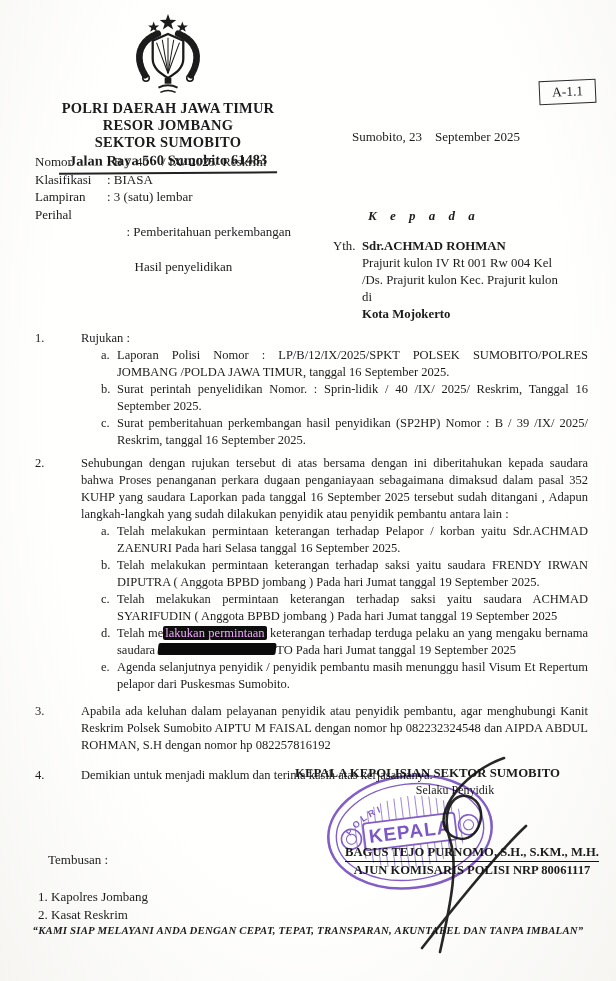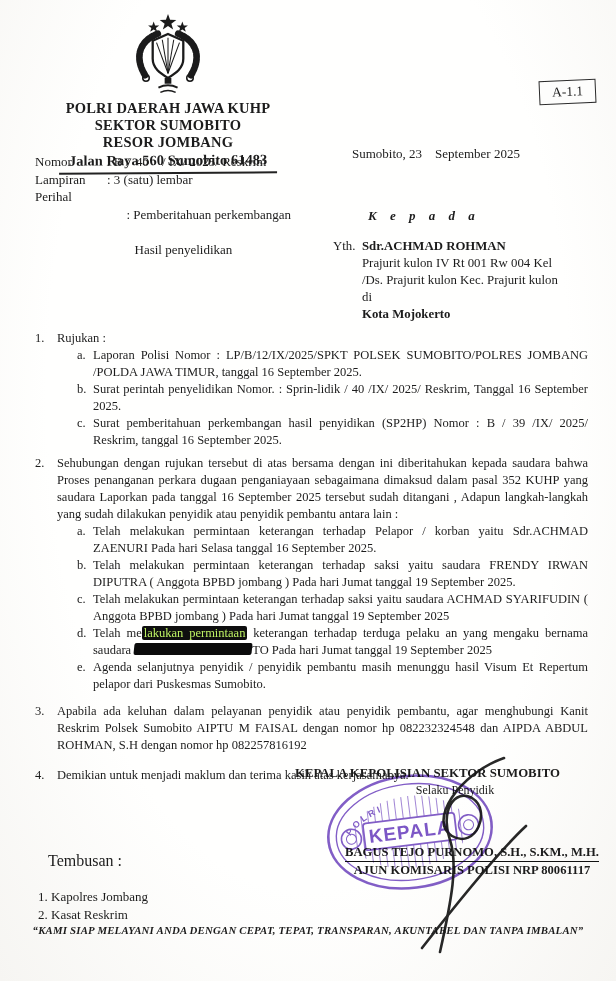--- a/index.html
+++ b/index.html
@@ -15,56 +15,56 @@
   
   .letterhead{top:12px;left:22px;width:292px;text-align:center;}
   .emblem{width:96px;height:88px;margin:0 auto;display:block;}
   .lh-line{font-weight:bold;font-size:14.5px;line-height:17px;letter-spacing:.2px;}
   .lh-addr{font-weight:bold;font-size:14.5px;line-height:19px;border-bottom:2.5px solid #222;
            display:inline-block;padding:0 10px 2px 10px;transform:rotate(-.4deg);}
   
   .a11{top:80px;right:20px;border:1.7px solid #2a2a2a;padding:3px 12px;font-size:13.5px;
        transform:rotate(-2.5deg);background:#fdfdfc;}
   
-  .dateline{top:129px;left:352px;font-size:13px;white-space:pre;margin-top:17px;}
+  .dateline{top:129px;left:352px;font-size:13px;white-space:pre;}
   
   .meta{top:153px;left:35px;font-size:13px;line-height:17.5px;}
   .meta-row{display:flex;}
   .meta-label{width:72px;flex:none;}
   .meta-value{white-space:pre;}
   .meta-value2{padding-left:8px;white-space:pre;}
   
   .kepada{top:208px;left:368px;font-size:13px;font-weight:600;letter-spacing:5px;font-style:italic;}
   .recipient{top:238px;left:333px;font-size:12.8px;line-height:17px;display:flex;}
   .yth{width:29px;flex:none;}
   .rec-name{font-weight:600;}
   
   .docbody{top:330px;left:35px;width:553px;font-size:12.5px;line-height:17px;}
   .item{display:flex;margin-bottom:6px;}
   .item-num{width:22px;flex:none;}
-  .item-content{flex:1;text-align:justify;}
+  .item-content{flex:1;text-align:justify;margin-left:24px;}
   .sub{display:flex;margin-left:20px;}
   .sub-letter{width:16px;flex:none;}
   .sub-text{flex:1;text-align:justify;}
   .mb10{margin-bottom:10px;}
   .mb14{margin-bottom:13px;}
   
-  .marker{background:#0e0e0e;color:#bef264;border-radius:2px;padding:0 2px;}
+  .marker{background:#0e0e0e;color:#f0abfc;border-radius:2px;padding:0 2px;}
   .redact-bar{display:inline-block;width:118px;height:12px;background:#0b0b0b;border-radius:2px;
               margin-bottom:-1px;transform:skewX(-6deg);}
   
   .sig-title{top:766px;left:295px;width:320px;font-size:12.8px;font-weight:600;z-index:1;}
   .sig-sub{top:783px;left:295px;width:320px;text-align:center;font-size:12px;z-index:1;}
   .sig-name{top:845px;left:330px;width:284px;text-align:center;font-size:12.6px;font-weight:bold;z-index:2;}
   .sig-name span{border-bottom:1.6px solid #111;display:inline-block;padding-bottom:1px;}
   .sig-rank{top:863px;left:330px;width:284px;text-align:center;font-size:12.6px;font-weight:bold;z-index:2;}
   .stamp{top:770px;left:322px;width:176px;height:124px;z-index:3;mix-blend-mode:multiply;opacity:.88;}
   .signature-svg{top:752px;left:388px;width:150px;height:205px;z-index:4;}
   
-  .tembusan-label{top:852px;left:48px;font-size:16px;}
+  .tembusan-label{top:852px;left:48px;font-size:13px;}
   .tembusan-items{top:888px;left:38px;font-size:13px;line-height:17.5px;}
   
   .footer{top:924px;left:0;width:616px;text-align:center;font-size:10.8px;font-weight:bold;font-style:italic;letter-spacing:.2px;}
 </style>
 </head>
 <body>
 
 <div class="abs letterhead">
   <svg class="emblem" viewBox="0 0 100 92" aria-hidden="true">
     <g fill="#1b1b1b" stroke="#1b1b1b">
@@ -81,34 +81,38 @@
           <line x1="50" y1="64" x2="44" y2="29"></line>
         <line x1="50" y1="64" x2="50" y2="27"></line>
           <line x1="50" y1="64" x2="56" y2="29"></line>
         <line x1="50" y1="64" x2="62" y2="32"></line>
       </g>
       <rect x="46.5" y="69" width="7" height="6" stroke="none"></rect>
       <path d="M40 79 C 46 76, 54 76, 60 79" fill="none" stroke-width="2"></path>
       <path d="M42 84 C 47 81.5, 53 81.5, 58 84" fill="none" stroke-width="1.6"></path>
     </g>
   </svg>
-  <div class="lh-line">POLRI DAERAH JAWA KUHP</div>
+  <div class="lh-line">POLRI DAERAH JAWA TIMUR</div>
+  <div class="lh-line">RESOR  JOMBANG</div>
   <div class="lh-line">SEKTOR SUMOBITO</div>
-  <div class="lh-line">RESOR  JOMBANG</div>
   <div class="lh-addr">Jalan Raya 560 Sumobito 61483</div>
 </div>
 
 <div class="abs a11">A-1.1</div>
 
 <div class="abs dateline">Sumobito, 23    September 2025</div>
 
 <div class="abs meta">
   <div class="meta-row">
     <span class="meta-label">Nomor</span>
     <span class="meta-value">: B /  40    / IX/ 2025/ Reskrim</span>
+  </div>
+  <div class="meta-row">
+    <span class="meta-label">Klasifikasi</span>
+    <span class="meta-value">: BIASA</span>
   </div>
   <div class="meta-row">
     <span class="meta-label">Lampiran</span>
     <span class="meta-value">: 3 (satu) lembar</span>
   </div>
   <div class="meta-row">
     <span class="meta-label">Perihal</span>
     <span class="meta-value">
       <span>: Pemberitahuan perkembangan</span><br>
       <span class="meta-value2">Hasil penyelidikan</span>

